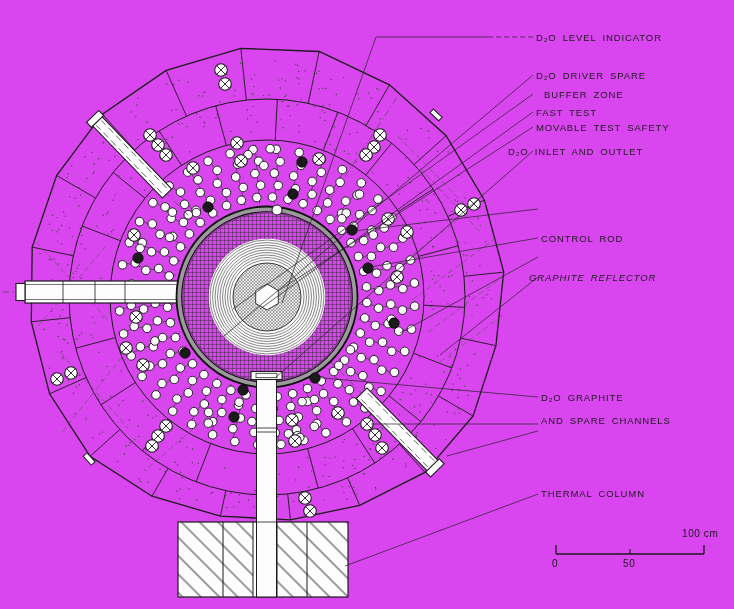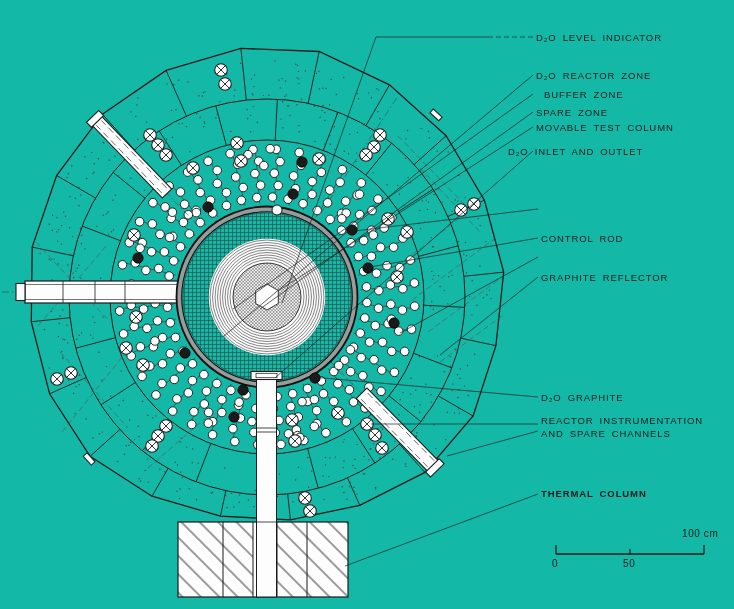--- a/index.html
+++ b/index.html
@@ -1,16 +1,16 @@
 <!DOCTYPE html>
 <html><head>
 <meta charset="utf-8">
 <style>
   html,body{margin:0;padding:0;background:#ffffff}
-  .canvas{position:relative;width:734px;height:609px;background:#14b8a6;overflow:hidden;
+  .canvas{position:relative;width:734px;height:609px;background:#d946ef;overflow:hidden;
           font-family:"Liberation Sans",sans-serif;color:#1b1b1b}
   .canvas svg{position:absolute;left:0;top:0}
   .lbl{position:absolute;font-size:9.5px;letter-spacing:.9px;word-spacing:2.5px;
        white-space:nowrap;line-height:13px;color:#1b1b1b}
   .num{position:absolute;font-size:10px;letter-spacing:.6px;color:#1b1b1b}
 </style>
 </head>
 <body>
 
 <div class="canvas">
@@ -987,30 +987,29 @@
       </g>
       <g>
         <line x1="556" y1="554" x2="704" y2="554" stroke="#1b1b1b" stroke-width="1.6"></line>
         <line x1="556" y1="545" x2="556" y2="554" stroke="#1b1b1b" stroke-width="1.3"></line>
         <line x1="704" y1="545" x2="704" y2="554" stroke="#1b1b1b" stroke-width="1.3"></line>
         <line x1="630" y1="549" x2="630" y2="554" stroke="#1b1b1b" stroke-width="1.1"></line>
       </g>
     </svg>
 
   <div class="lbl" style="left: 536px; top: 31px;">D₂O LEVEL INDICATOR</div>
-  <div class="lbl" style="left: 536px; top: 69px;">D₂O REACTOR ZONE</div>
+  <div class="lbl" style="left: 536px; top: 69px;">D₂O DRIVER SPARE</div>
   <div class="lbl" style="left: 536px; top: 88px; padding-left: 8px;">BUFFER ZONE</div>
-  <div class="lbl" style="left: 536px; top: 106px;">SPARE ZONE</div>
-  <div class="lbl" style="left: 536px; top: 121px;">MOVABLE TEST COLUMN</div>
+  <div class="lbl" style="left: 536px; top: 106px;">FAST TEST</div>
+  <div class="lbl" style="left: 536px; top: 121px;">MOVABLE TEST SAFETY</div>
   <div class="lbl" style="left: 508px; top: 145px;">D₂O INLET AND OUTLET</div>
   <div class="lbl" style="left: 541px; top: 232px;">CONTROL ROD</div>
-  <div class="lbl" style="left: 541px; top: 271px;">GRAPHITE REFLECTOR</div>
+  <div class="lbl" style="left: 529px; top: 271px; font-style: italic;">GRAPHITE REFLECTOR</div>
   <div class="lbl" style="left: 541px; top: 391px;">D₂O GRAPHITE</div>
   <div class="lbl" style="left: 541px; top: 414px;">
-    <span style="display:block">REACTOR INSTRUMENTATION</span>
     <span style="display:block">AND SPARE CHANNELS</span>
   </div>
-  <div class="lbl" style="left: 541px; top: 487px; font-weight: bold;">THERMAL COLUMN</div>
+  <div class="lbl" style="left: 541px; top: 487px;">THERMAL COLUMN</div>
 
   <div class="num" style="left: 552px; top: 558px;">0</div>
   <div class="num" style="left: 623px; top: 558px;">50</div>
   <div class="num" style="left: 682px; top: 528px;">100 cm</div>
 </div>
 
 </body></html>

